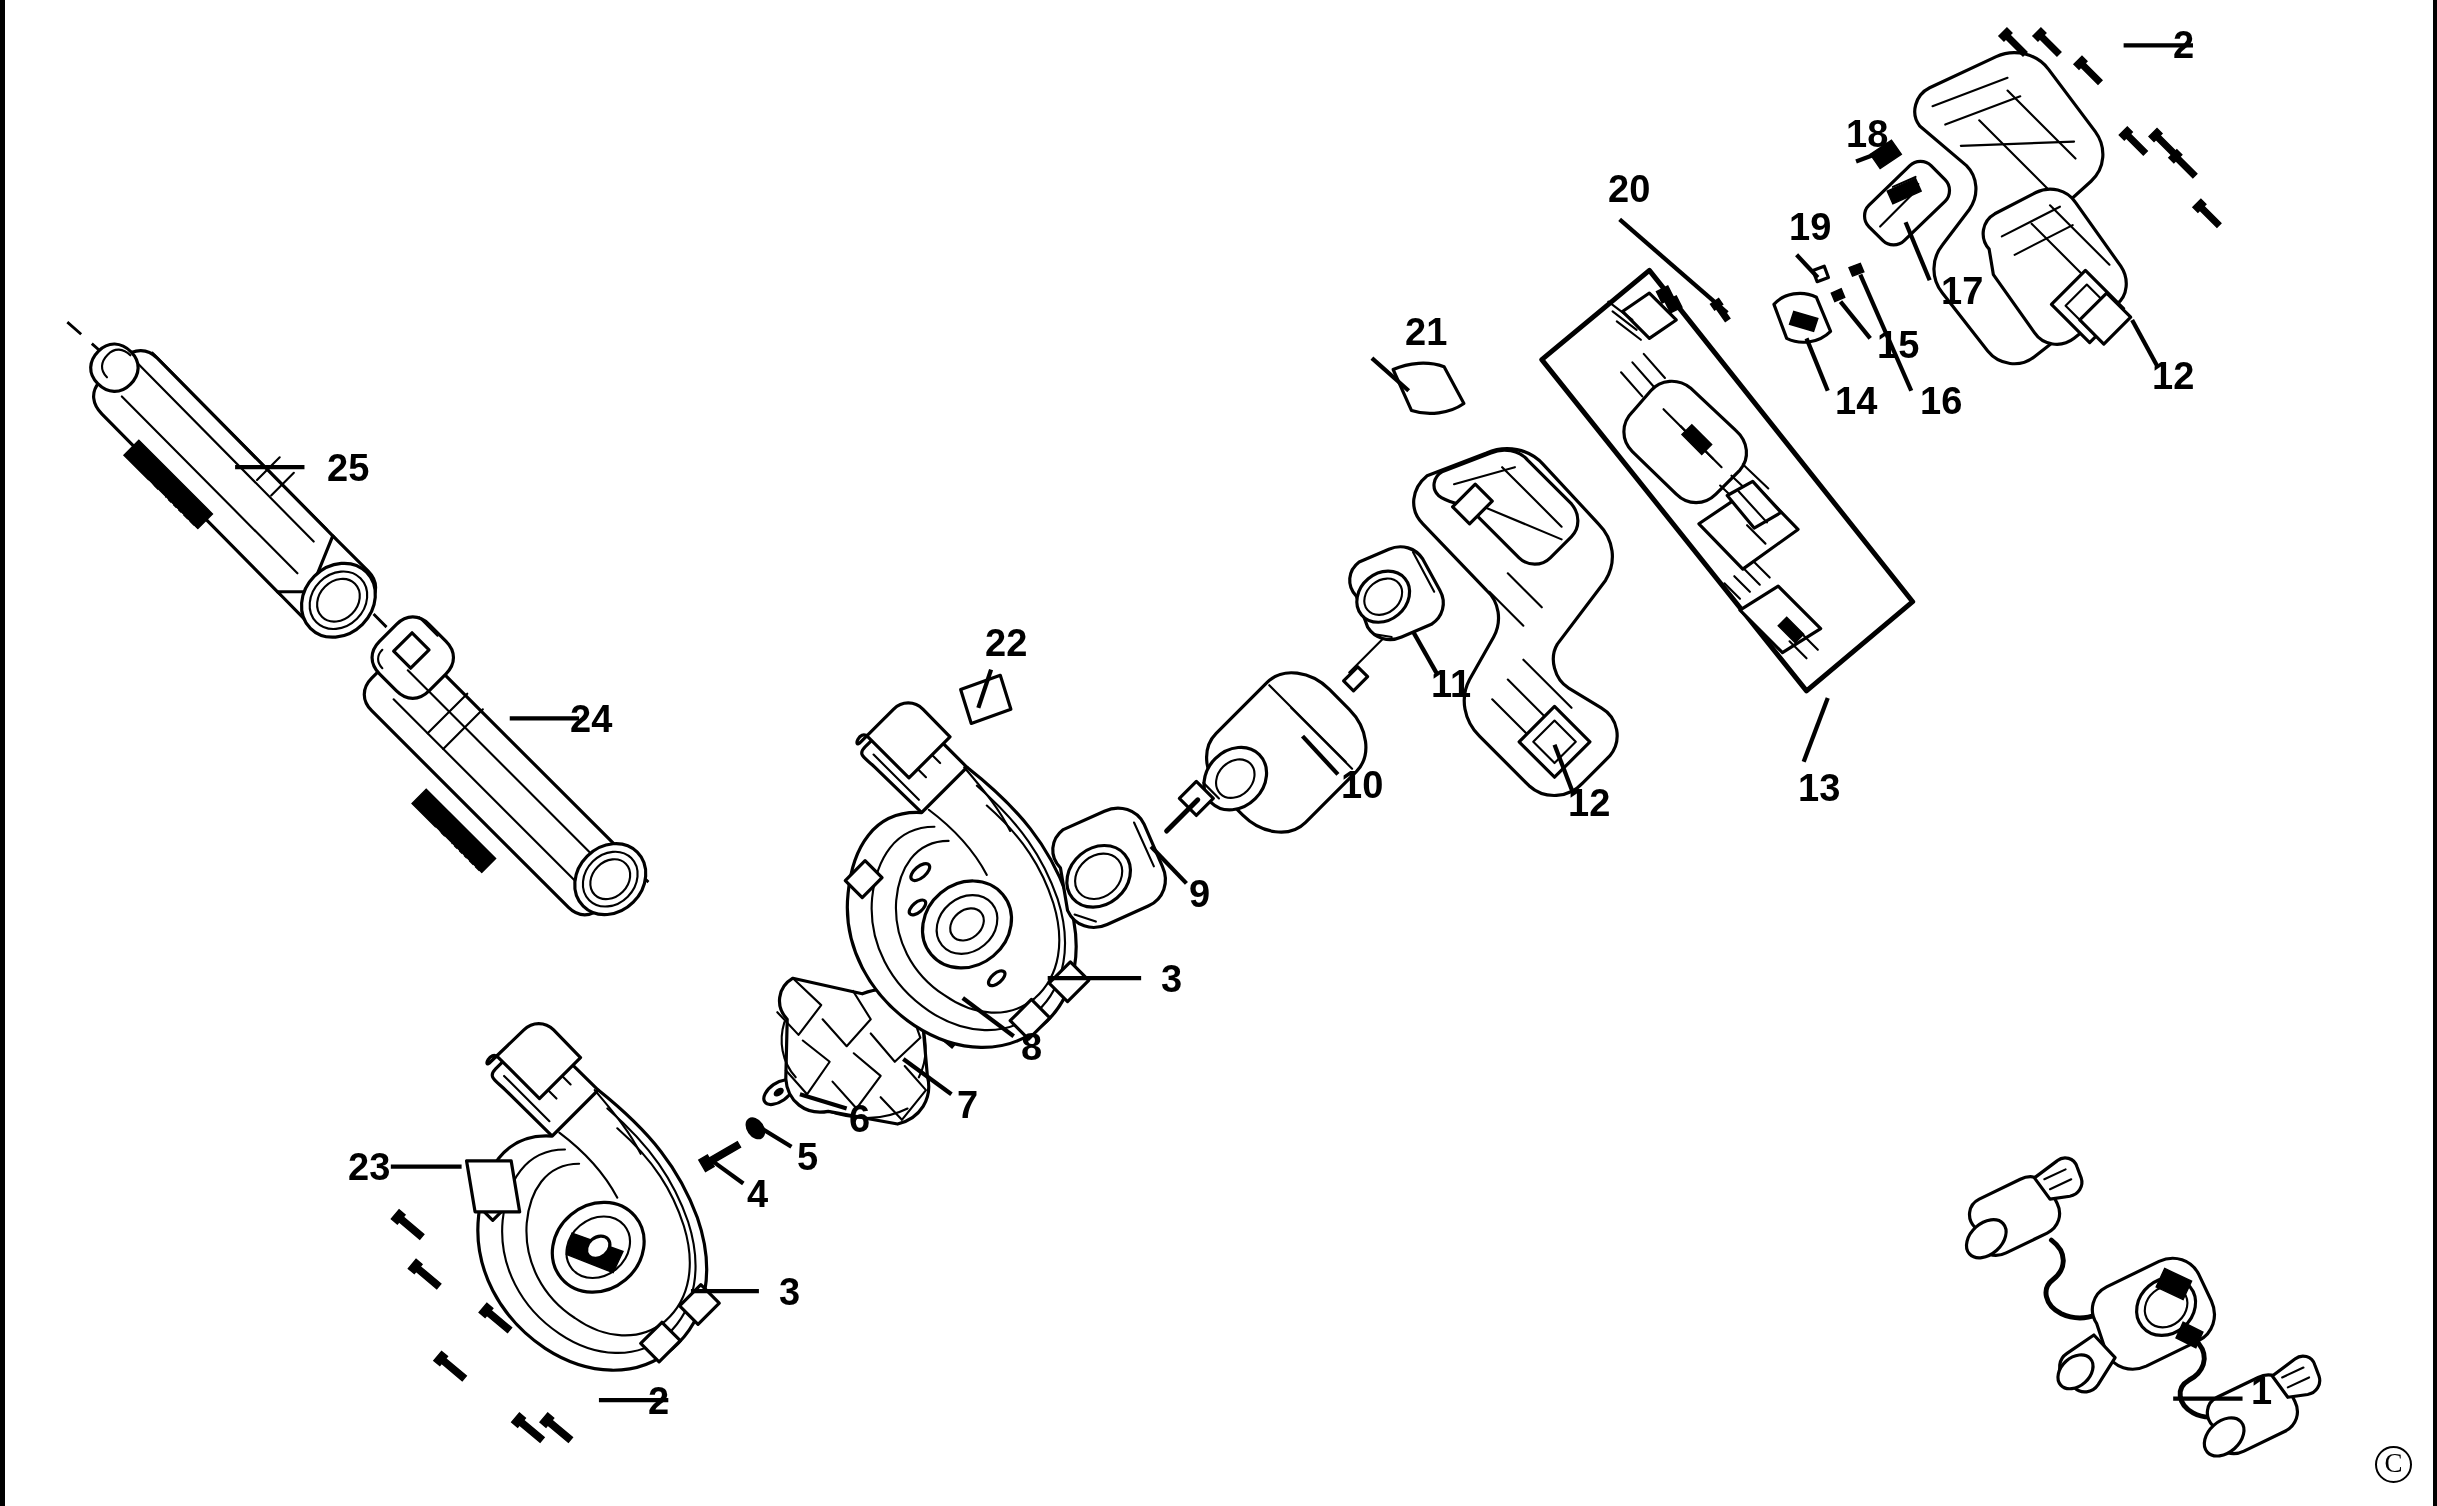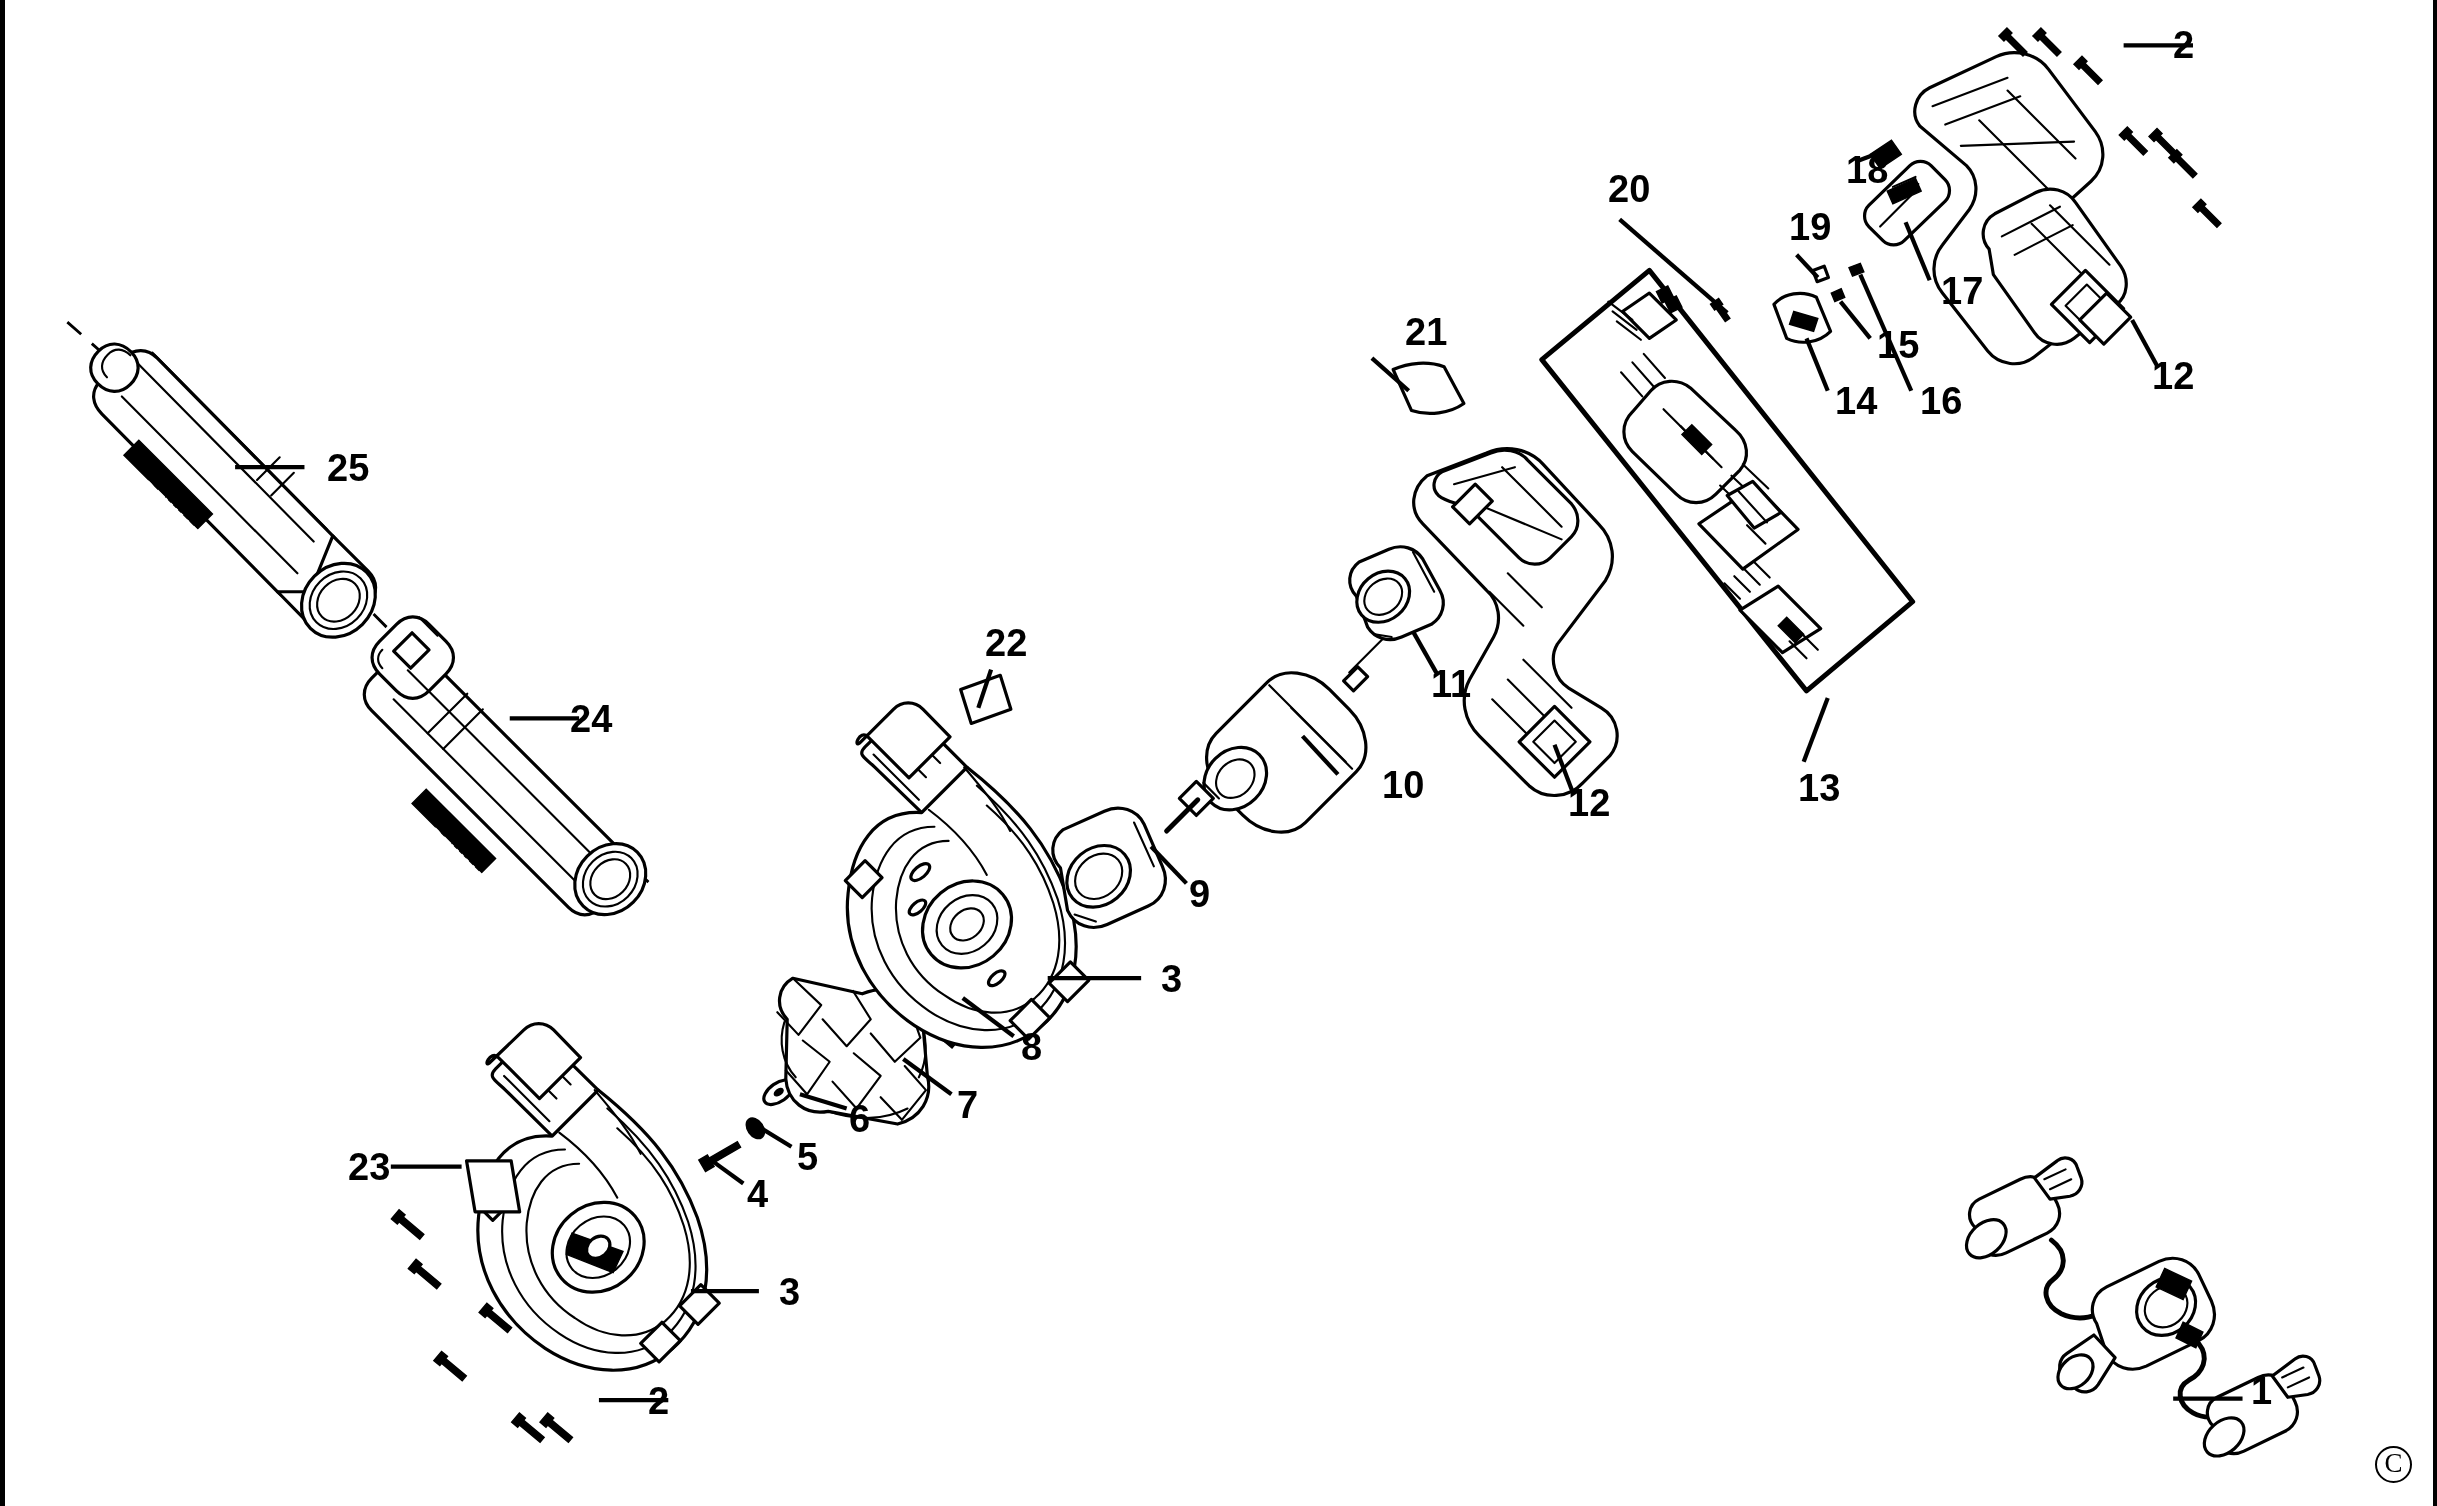--- a/index.html
+++ b/index.html
@@ -560,30 +560,30 @@
 <div class="callout" style="left:2173px;top:25.5px;">2</div>
 <div class="callout" style="left:648px;top:1382px;">2</div>
 <div class="callout" style="left:1161px;top:960px;">3</div>
 <div class="callout" style="left:779px;top:1273px;">3</div>
 <div class="callout" style="left:747px;top:1175px;">4</div>
 <div class="callout" style="left:797px;top:1138px;">5</div>
 <div class="callout" style="left:849px;top:1100px;">6</div>
 <div class="callout" style="left:957px;top:1086px;">7</div>
 <div class="callout" style="left:1021px;top:1028px;">8</div>
 <div class="callout" style="left:1189px;top:875px;">9</div>
-<div class="callout" style="left:1341px;top:766px;margin-left:41px;">10</div>
+<div class="callout" style="left:1341px;top:766px;">10</div>
 <div class="callout" style="left:1431px;top:665px;">11</div>
 <div class="callout" style="left:1568px;top:784px;">12</div>
 <div class="callout" style="left:2152px;top:357px;">12</div>
 <div class="callout" style="left:1798px;top:753px;margin-top:16px;">13</div>
 <div class="callout" style="left:1835px;top:382px;">14</div>
 <div class="callout" style="left:1877px;top:326px;text-align:right;">15</div>
 <div class="callout" style="left:1920px;top:382px;">16</div>
 <div class="callout" style="left:1941px;top:272px;">17</div>
-<div class="callout" style="left:1846px;top:115px;margin-top:36px;">18</div>
+<div class="callout" style="left:1846px;top:115px;">18</div>
 <div class="callout" style="left:1789px;top:208px;">19</div>
 <div class="callout" style="left:1608px;top:170px;">20</div>
 <div class="callout" style="left:1365px;top:313px;margin-left:40px;">21</div>
 <div class="callout" style="left:985px;top:624px;">22</div>
 <div class="callout" style="left:348px;top:1148px;">23</div>
 <div class="callout" style="left:570px;top:700px;">24</div>
 <div class="callout" style="left:327px;top:449px;">25</div>
 
 <div class="copy" style="left:2375px;top:1438px;">
   <span>C</span>

